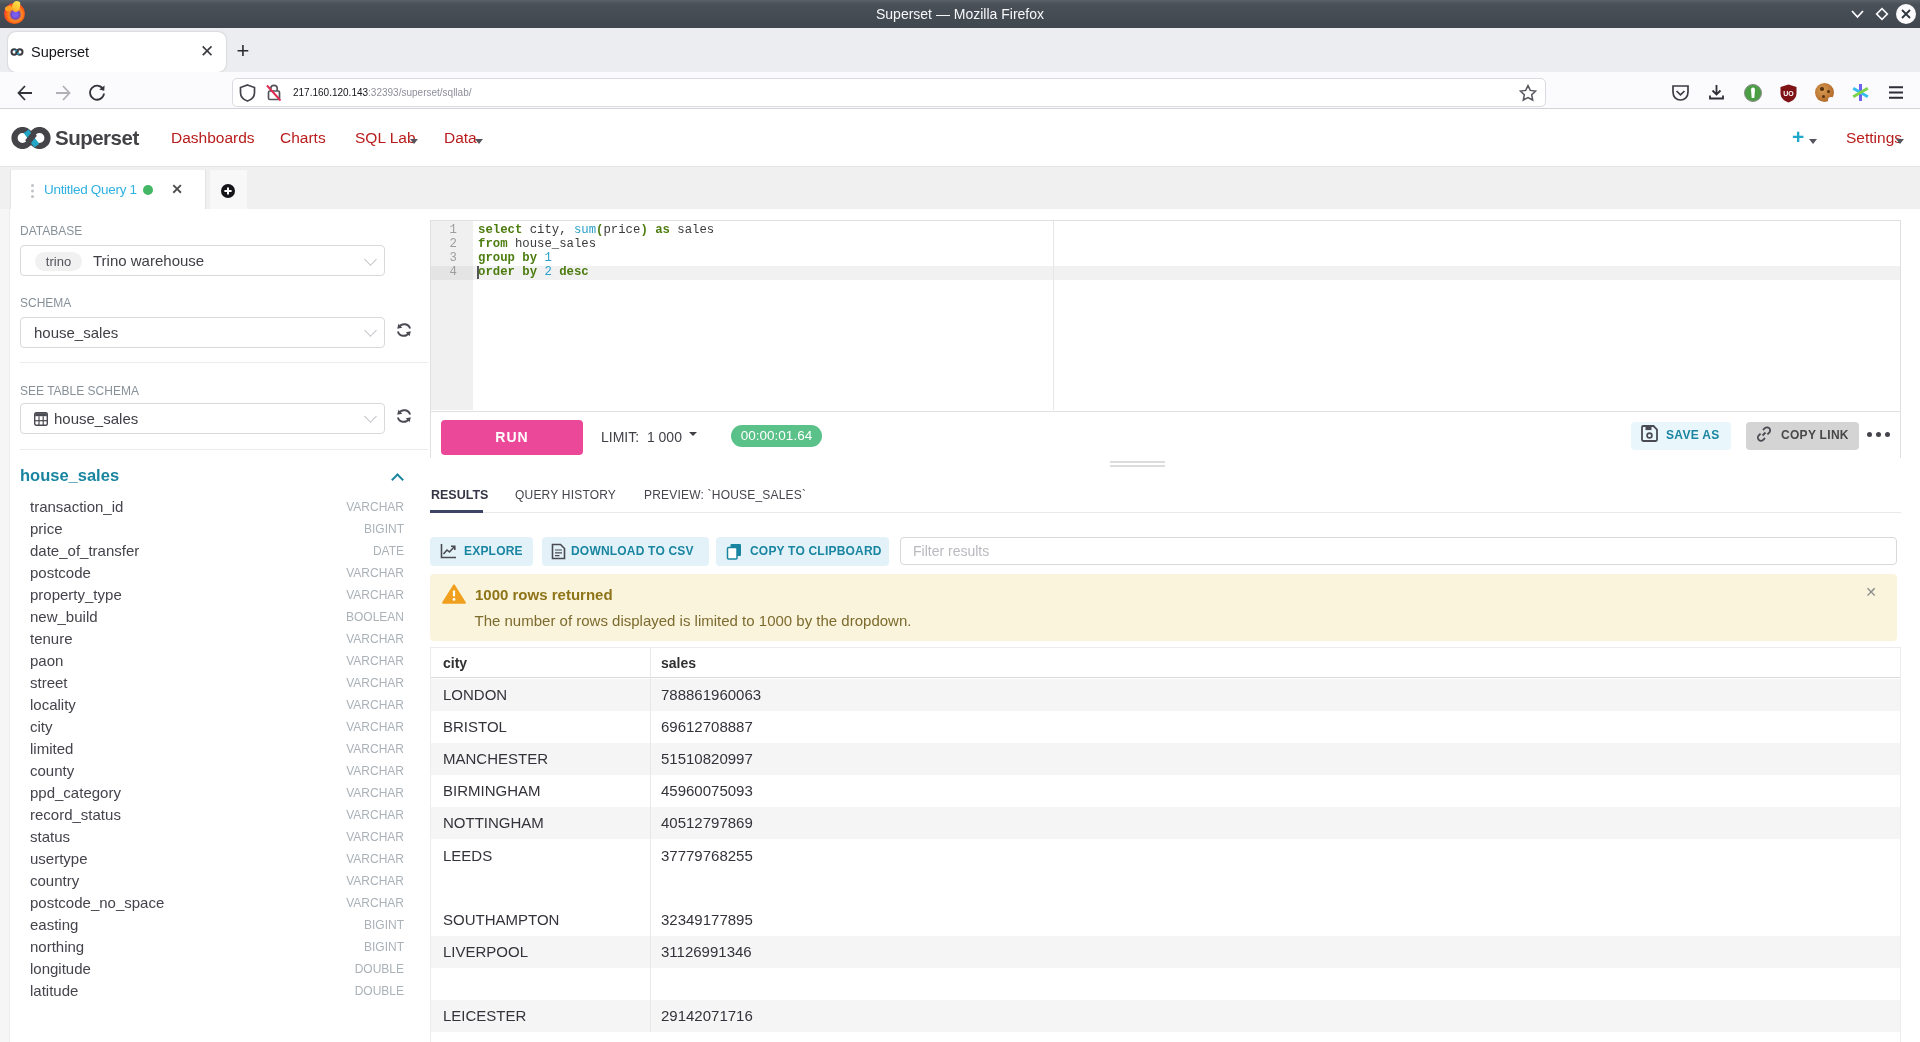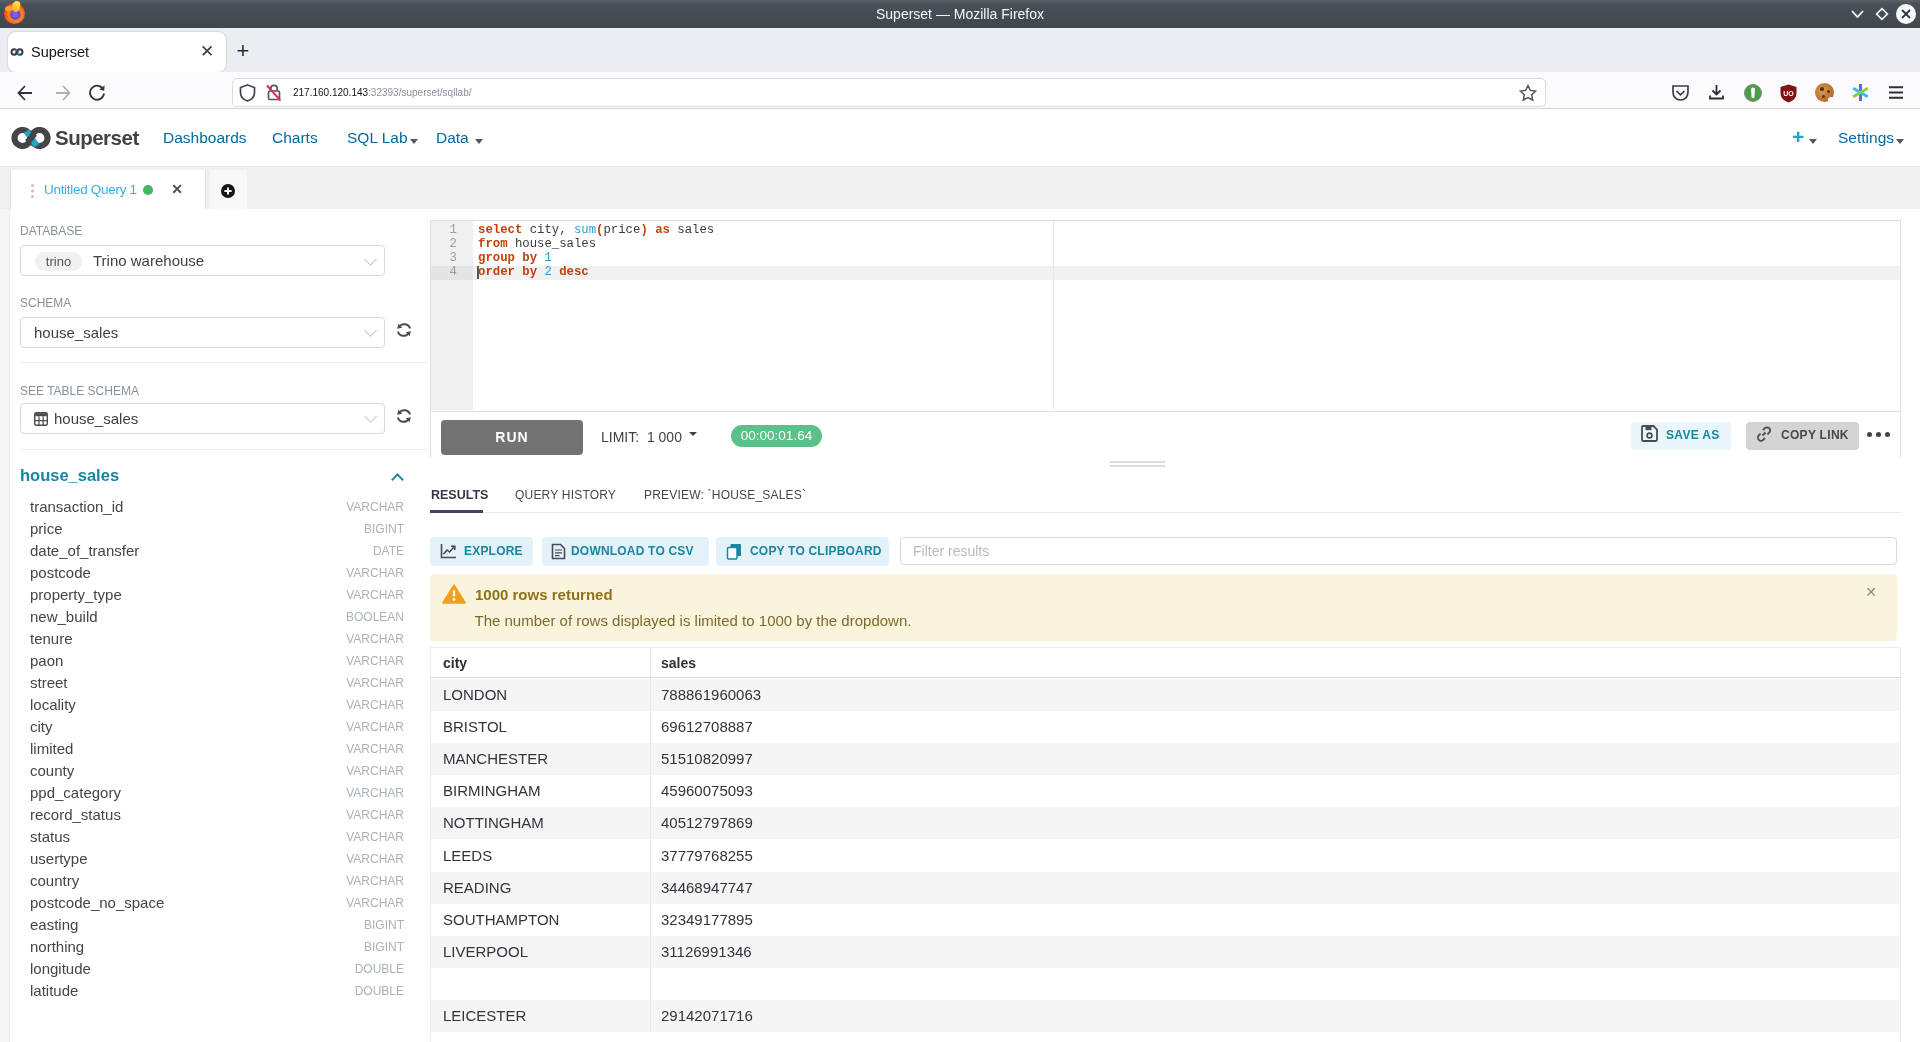--- a/index.html
+++ b/index.html
@@ -15,21 +15,21 @@
 #fftab .title { position:absolute; left:23px; top:0; height:40px; line-height:40px; font-size:14.5px; color:#15141a; }
 #tabclose { left:188px; top:9px; width:22px; height:22px; color:#3c3c43; font-size:17px; line-height:22px; text-align:center; }
 #newtab { left:231px; top:39px; width:24px; height:24px; color:#2a2a30; font-size:22px; line-height:24px; text-align:center; font-weight:400; }
 #urlrow { left:0; top:72px; width:1920px; height:37px; background:#fbfbfe; border-bottom:1px solid #d4d4d8; }
 #urlbox { left:232px; top:78px; width:1314px; height:29px; background:#fff; border:1px solid #dadae0; border-radius:5px; }
 #urltext { left:293px; top:78px; height:29px; line-height:29px; font-size:10px; color:#15141a; }
 #urltext .dim { color:#8f8f9d; }
 
 
 #ssheader { left:0; top:109px; width:1920px; height:58px; background:#fff; border-bottom:1px solid #e5e5e5; }
-.navitem { top:109px; height:57px; line-height:57px; font-size:15.5px; color:#0369a1; }
+.navitem { top:109px; height:57px; line-height:57px; font-size:15.5px; color:#b91c1c;margin-left:8px; }
 #sstitle { left:55px; top:109px; height:57px; line-height:57px; font-size:20.5px; font-weight:bold; color:#434347; letter-spacing:-0.5px; }
 
 
 #qtabbar { left:0; top:167px; width:1920px; height:42px; background:#f0f0f0; }
 #qtab { left:10px; top:170px; width:196px; height:39px; background:#fff; border-left:1px solid #e3e3e3; border-right:1px solid #e3e3e3; }
 #qtabplus { left:210px; top:170px; width:37px; height:39px; background:#f8f8f8; }
 #qtabname { left:44px; top:170px; height:39px; line-height:39px; font-size:13.5px; color:#2fb1e2; white-space:nowrap; letter-spacing:-0.3px; }
 #qtabdot { left:143px; top:185px; width:10px; height:10px; border-radius:50%; background:#43b764; }
 #qtabx { left:168px; top:170px; width:18px; height:39px; line-height:38px; font-size:14px; color:#4f4f4f; font-weight:bold; text-align:center; }
 
@@ -46,26 +46,26 @@
 .coltype { width:200px; height:22px; line-height:23px; font-size:12px; color:#aab2b8; text-align:right; left:204px; }
 
 
 #editor { left:430px; top:220px; width:1471px; height:238px; border:1px solid #e0e0e0; background:#fff; }
 #gutter { left:0px; top:0px; width:42px; height:189px; background:#f0f0f0; }
 .gnum { position:absolute; width:26px; text-align:right; font-family:"Liberation Mono",monospace; font-size:12.3px; color:#9d9d9d; height:14px; line-height:14px; }
 #activeline { left:42px; top:44.5px; width:1427px; height:14px; background:#f1f1f1; }
 #activegut { left:0px; top:44.5px; width:42px; height:14px; background:#e4e4e4; }
 #printmargin { left:622px; top:0px; width:1px; height:189px; background:#e7e7e7; }
 #code { left:47px; top:1.5px; font-family:"Liberation Mono",monospace; font-size:12.3px; line-height:14.05px; color:#3b3b3b; white-space:pre; }
-#code b { color:#c2410c; }
+#code b { color:#4d7c0f; }
 #code .fn { color:#2ba0c9; }
 #code .num { color:#2ba0c9; }
 #cursor { left:46px; top:45px; width:2px; height:13px; background:#555; }
 #edtoolbar { left:0px; top:190px; width:1469px; height:47px; border-top:1px solid #e0e0e0; background:#fff; }
-#runbtn { left:10px; top:8px; width:142px; height:35px; background:#737373; border-radius:4px; color:#fff; font-size:14px; font-weight:bold; text-align:center; line-height:35px; letter-spacing:1px; }
+#runbtn { left:10px; top:8px; width:142px; height:35px; background:#ec4899; border-radius:4px; color:#fff; font-size:14px; font-weight:bold; text-align:center; line-height:35px; letter-spacing:1px; }
 #limit { left:170px; top:8px; height:35px; line-height:35px; font-size:14px; color:#3f3f46; }
 #timer { left:300px; top:13px; width:91px; height:22px; background:#5ac189; border-radius:11px; color:#fff; font-size:13.5px; text-align:center; line-height:22px; }
 #saveas { left:1200px; top:10px; width:100px; height:28px; background:#e9f6fb; border-radius:4px; }
 #copylink { left:1315px; top:10px; width:113px; height:28px; background:#d4d4d4; border-radius:4px; }
 .btnlabel { font-weight:bold; font-size:12px; letter-spacing:0.3px; white-space:nowrap; }
 
 
 
 #dragbar1 { left:1110px; top:461px; width:55px; height:2px; background:#dcdcdc; }
 #dragbar2 { left:1110px; top:465px; width:55px; height:2px; background:#dcdcdc; }
@@ -294,24 +294,20 @@
       <span class="tc2">45960075093</span>
     </div>
   <div class="trow odd" style="top:159.4px">
       <span class="tc1">NOTTINGHAM</span>
       <span class="tc2">40512797869</span>
     </div>
   <div class="trow" style="top:191.5px">
       <span class="tc1">LEEDS</span>
       <span class="tc2">37779768255</span>
     </div>
-  <div class="trow odd" style="top:223.6px">
-      <span class="tc1">READING</span>
-      <span class="tc2">34468947747</span>
-    </div>
   <div class="trow" style="top:255.7px">
       <span class="tc1">SOUTHAMPTON</span>
       <span class="tc2">32349177895</span>
     </div>
   <div class="trow odd" style="top:287.8px">
       <span class="tc1">LIVERPOOL</span>
       <span class="tc2">31126991346</span>
     </div>
   <div class="trow odd" style="top:352px">
       <span class="tc1">LEICESTER</span>

